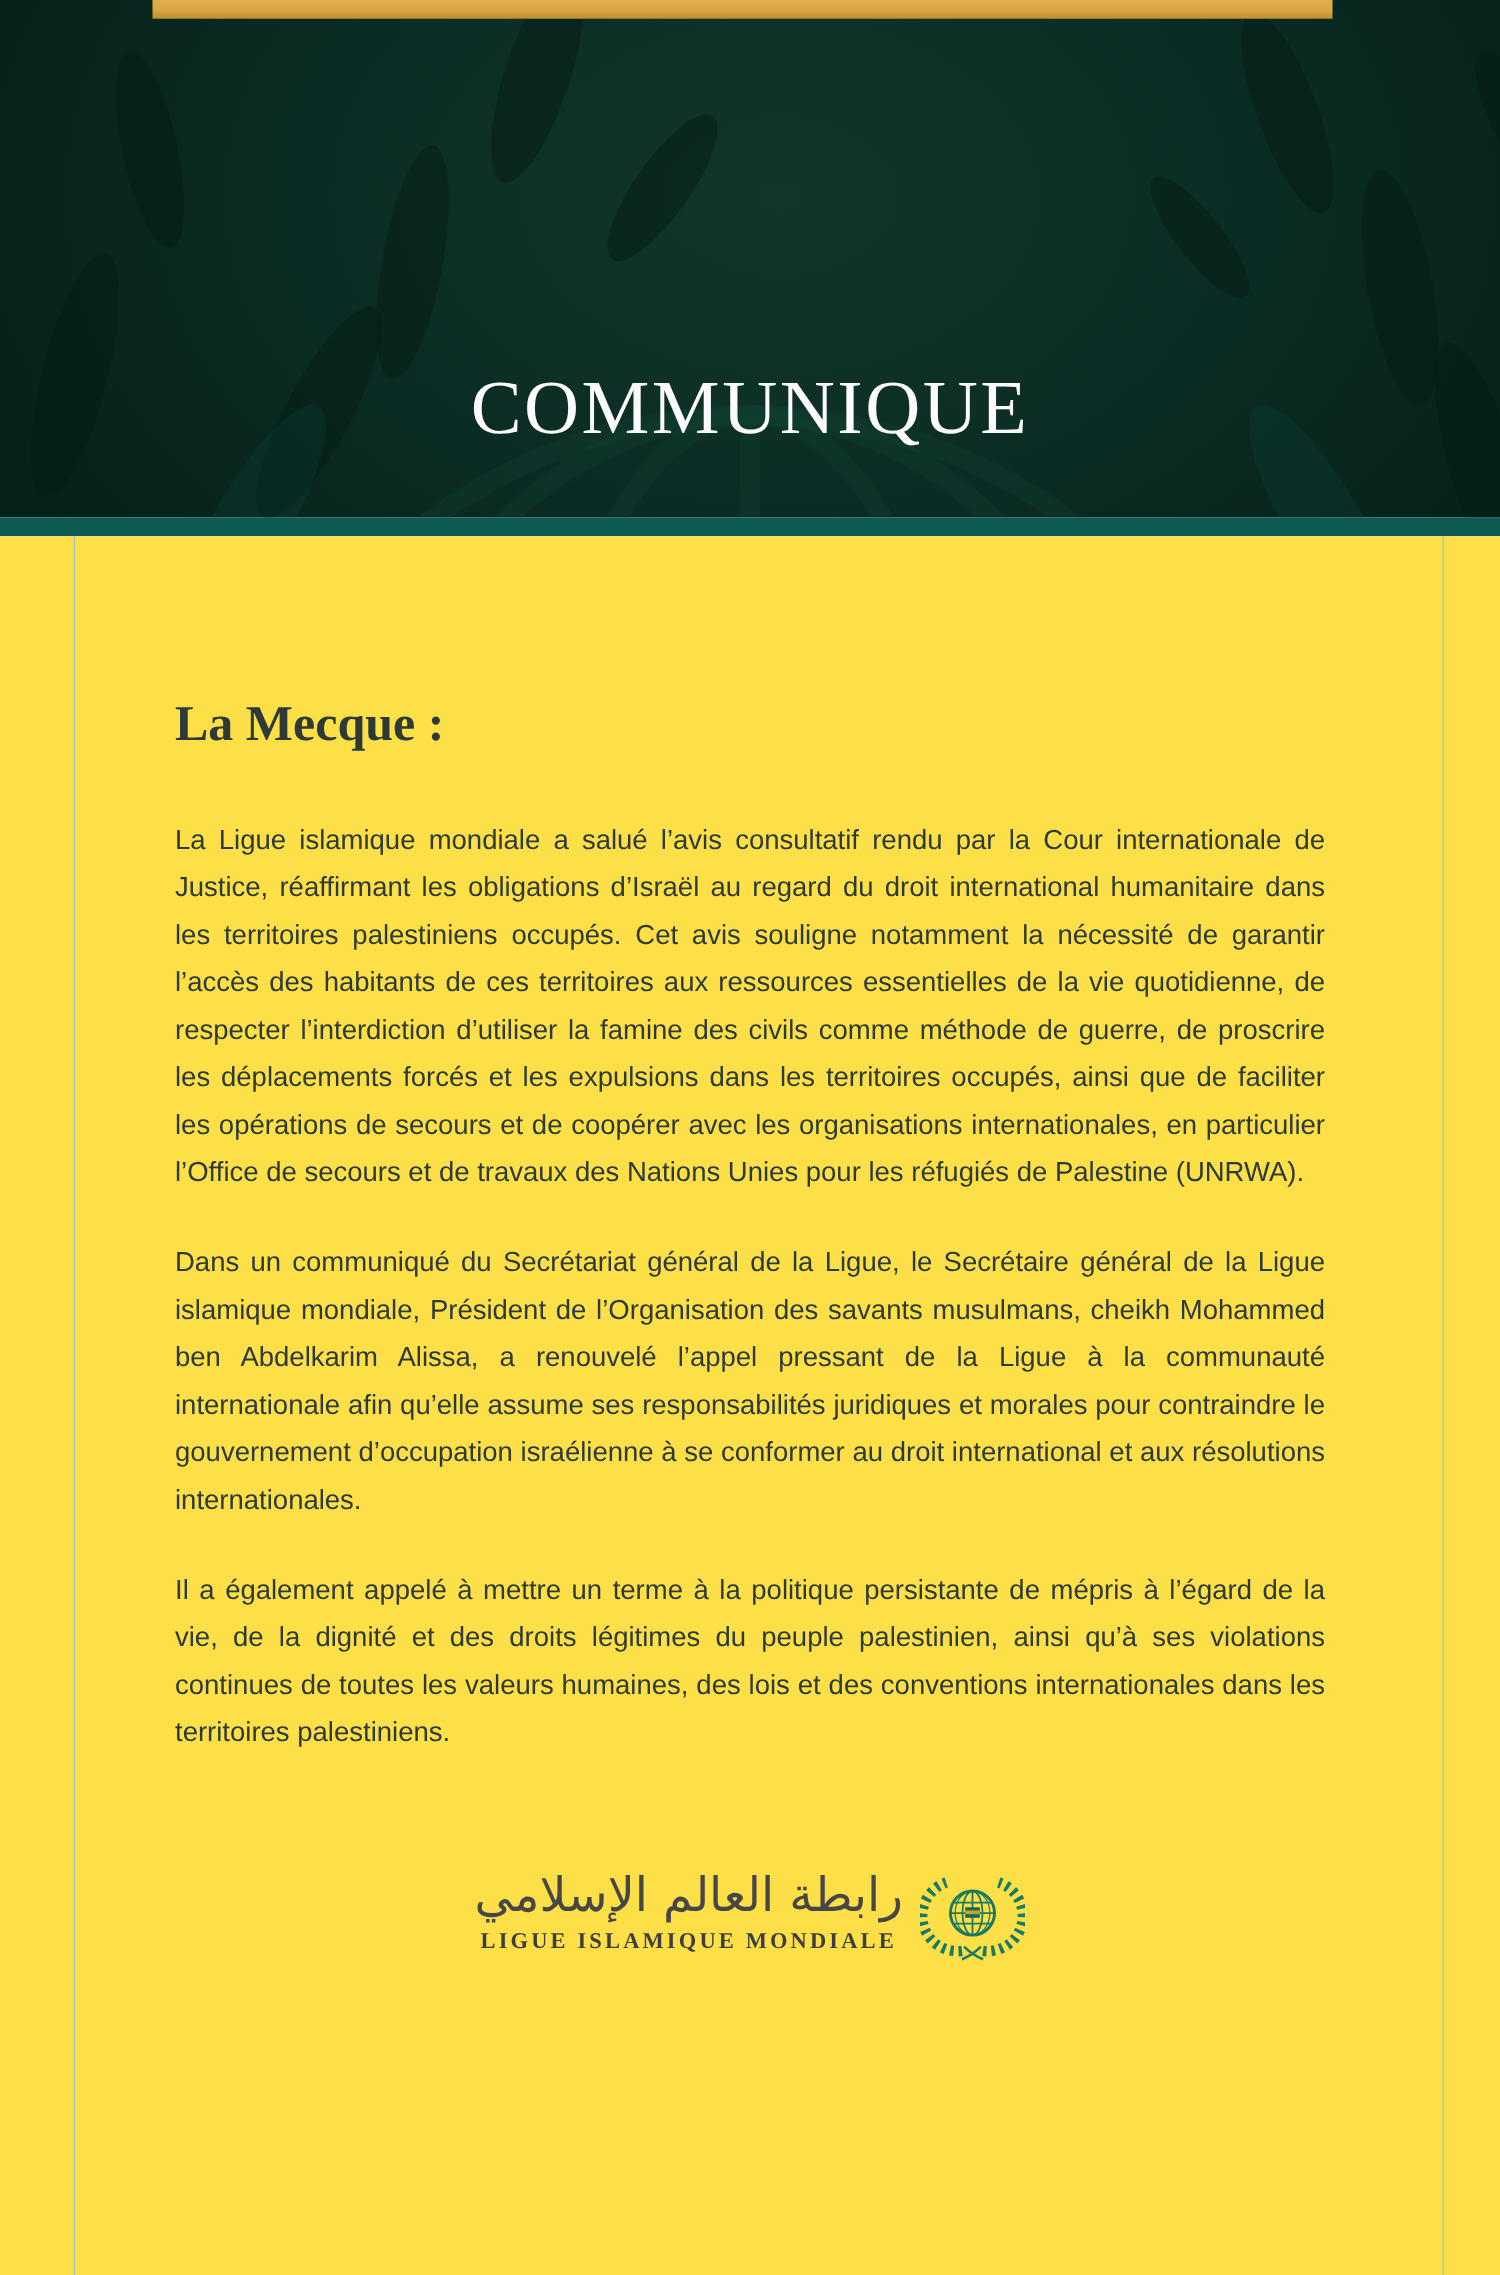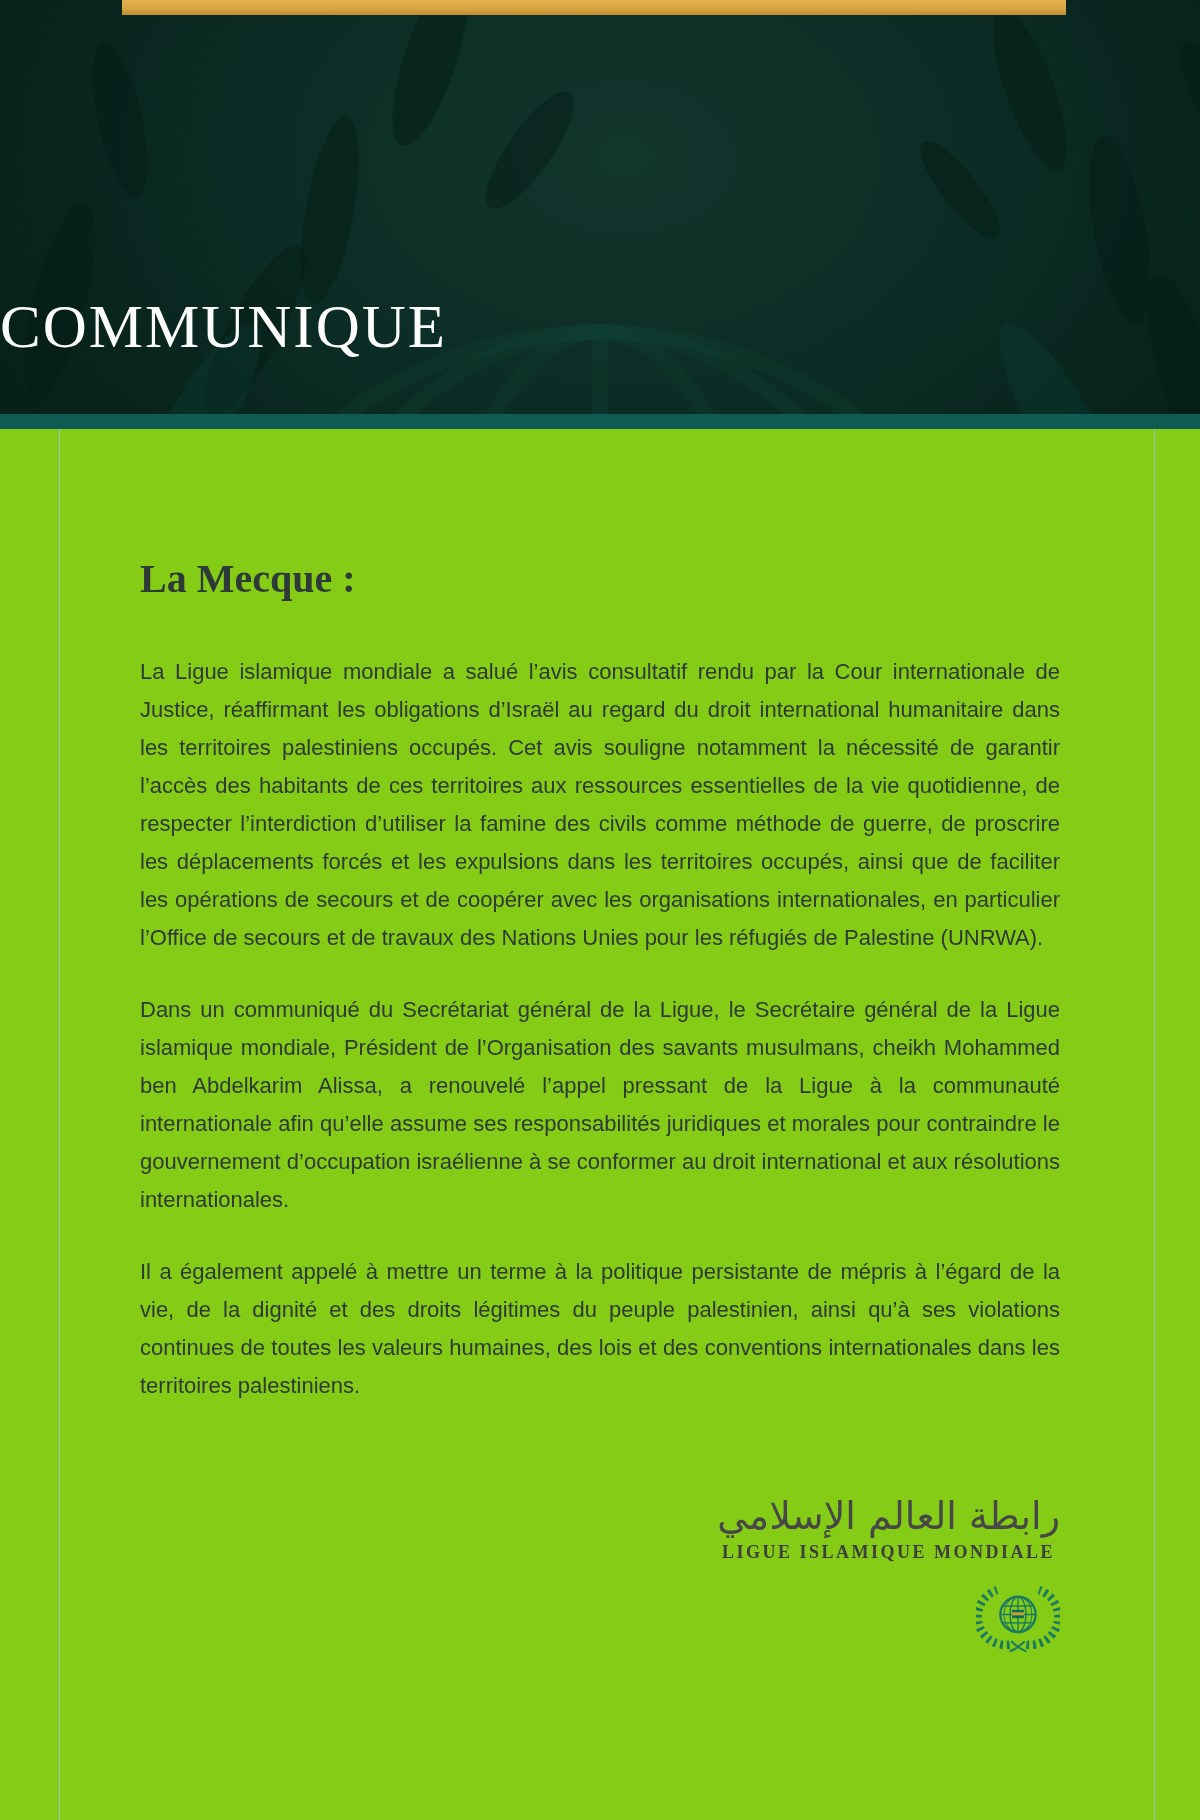--- a/index.html
+++ b/index.html
@@ -13,35 +13,35 @@
     position:absolute;top:0;left:0;width:1200px;height:414px;overflow:hidden;
     background:radial-gradient(ellipse 900px 620px at 52% 38%, #11362c 0%, #0b2c24 42%, #07221b 72%, #051c16 100%);
   }
   .watermark{position:absolute;top:0;left:0;width:1200px;height:414px;}
   .gold-bar{
     position:absolute;top:0;left:122px;width:944px;height:15px;
     background:linear-gradient(#e3b050 0%, #d7a53e 60%, #bd8e33 100%);
   }
   .page-title{
     position:absolute;top:292px;left:0;width:1200px;
-    color:#fbfbfb;
+    text-align:center;color:#fbfbfb;
     font-family:"Liberation Serif",serif;
     font-size:61px;line-height:70px;letter-spacing:2px;font-weight:400;
   }
 
   
   .teal-band{
     position:absolute;top:414px;left:0;width:1200px;height:15px;
     background:#0d5b53;
   }
 
   
   .page{
     position:absolute;top:429px;left:0;width:1200px;height:1391px;
-    background:#84cc16;
+    background:#fde047;
   }
   .rule{position:absolute;top:0;bottom:0;width:1px;background:#9cc3ba;}
   .rule-left{left:59px;}
   .rule-right{left:1154px;}
 
   .content{width:920px;margin:0 auto;color:#2e3a37;}
   .section-heading{
     margin:126px 0 0 0;
     font-family:"Liberation Serif",serif;
     font-size:40px;line-height:48px;font-weight:700;color:#2e3a37;
@@ -49,21 +49,21 @@
   .content p{
     margin:34px 0 0 0;
     font-size:22px;line-height:38px;
     text-align:justify;text-justify:inter-word;
   }
   .content p.first{margin-top:50px;}
 
   
   .footer-logo{
     margin-top:88px;
-    display:flex;flex-direction:column;justify-content:center;align-items:flex-end;gap:14px;
+    display:flex;flex-direction:row;justify-content:center;align-items:flex-start;gap:14px;
   }
   .logo-text-col{display:flex;flex-direction:column;align-items:center;}
   .arabic-name{
     font-family:"DejaVu Sans",sans-serif;
     font-size:38px;line-height:46px;color:#474747;
   }
   .org-name{
     margin-top:3px;
     font-family:"Liberation Serif",serif;
     font-size:18px;font-weight:700;letter-spacing:2.5px;color:#3e3e3e;white-space:nowrap;

